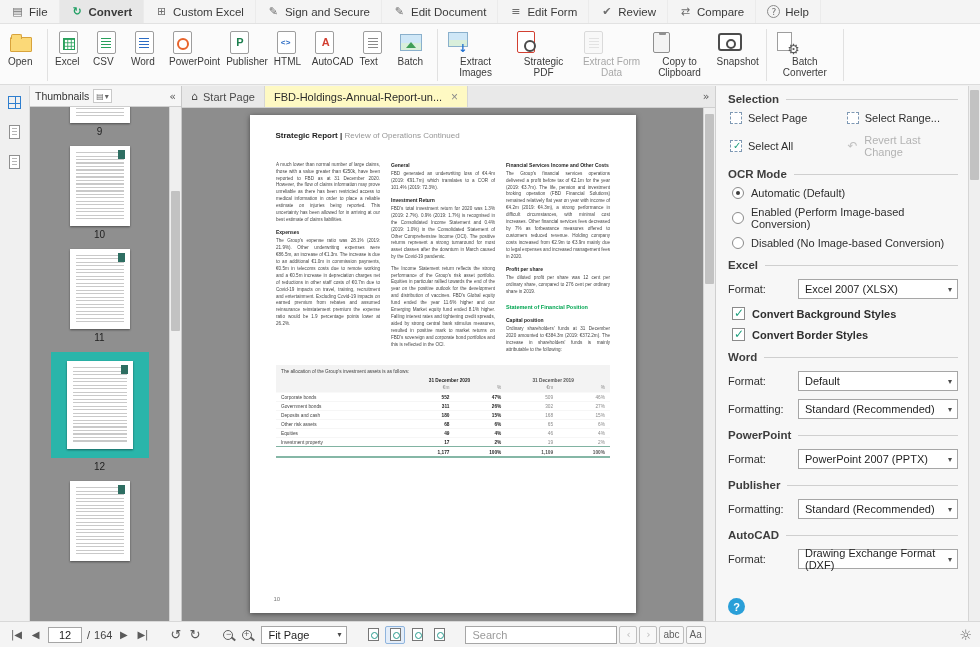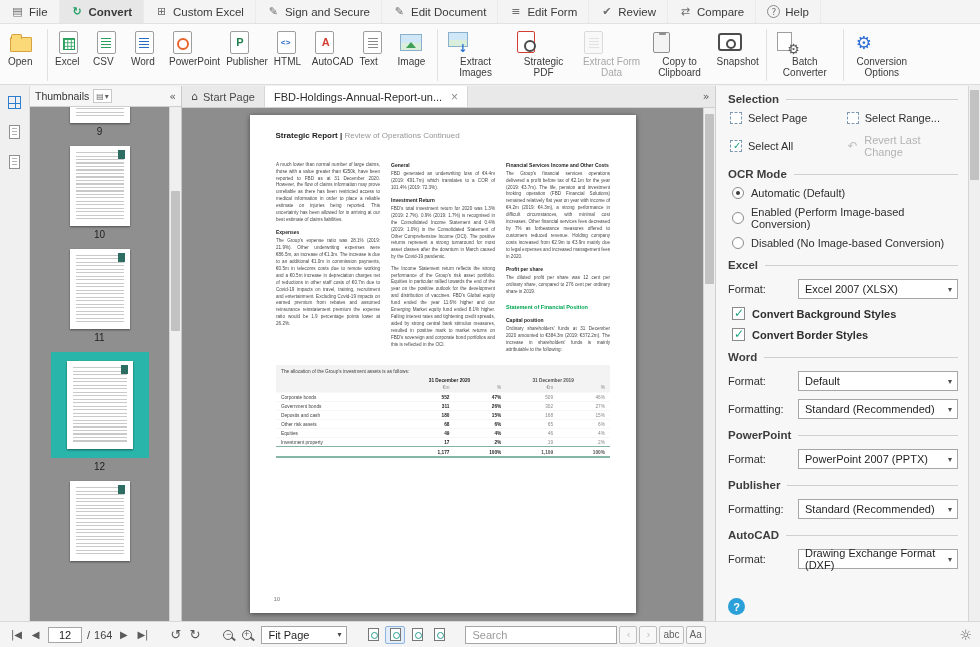--- a/index.html
+++ b/index.html
@@ -77,21 +77,21 @@
   .titem.sel .tpage { width:66px; height:88px; }
   .tpage::before { content:""; position:absolute; top:6px; left:6px; right:6px; bottom:5px; background:repeating-linear-gradient(180deg,#c9c9c9 0 1px,transparent 1px 3.5px); }
   .tpage::after { content:""; position:absolute; top:4px; right:5px; width:7px; height:9px; background:#2e6e62; }
   .tnum { font-size:10px; color:#1f1f1f; margin-top:3px; }
   .tscroll { width:12px; background:#efefef; border-left:1px solid #d5d5d5; position:relative; }
   .vthumb { position:absolute; left:1px; right:1px; background:#c2c2c2; border-radius:1px; }
 
   .docarea { flex:1; display:flex; flex-direction:column; min-width:0; }
   .doctabs { height:22px; background:#e9e9e9; border-bottom:1px solid #cfcfcf; display:flex; align-items:stretch; font-size:11px; color:#4a4a4a; }
   .dtab { display:flex; align-items:center; gap:5px; padding:0 9px; border-right:1px solid #d6d6d6; }
-  .dtab.active { background:#ffffff; color:#2c2c2c; }
+  .dtab.active { background:#fef9c3; color:#2c2c2c; }
   .dclose { color:#8a8a8a; margin-left:4px; font-size:12px; }
   .collapse-right { margin-left:auto; width:18px; display:flex; align-items:center; justify-content:center; color:#5a5a5a; font-size:11px; }
   .canvas { flex:1; position:relative; background:#8d8d8d; overflow:hidden; }
   .dscroll { position:absolute; top:0; bottom:0; right:0; width:12px; background:#efefef; border-left:1px solid #d5d5d5; }
 
   
   .page { position:absolute; top:7px; left:calc(50% - 6px); transform:translateX(-50%); width:386px; height:498px; background:#fff; box-shadow:0 1px 5px rgba(0,0,0,.5); overflow:hidden; padding:16px 26px; }
   .page-header { font-size:8px; margin-bottom:21px; }
   .ph-b { font-weight:bold; color:#1c1c1c; }
   .ph-r { color:#969696; }
@@ -244,21 +244,21 @@
     <div class="rbtn">
         <span class="ricon mdoc i-acad"></span>
         <span class="rlabel">AutoCAD</span>
       </div>
     <div class="rbtn">
         <span class="ricon mdoc i-text"></span>
         <span class="rlabel">Text</span>
       </div>
     <div class="rbtn">
         <span class="ricon i-image"></span>
-        <span class="rlabel">Image</span>
+        <span class="rlabel">Batch</span>
       </div>
     <div class="rsep"></div>
     <div class="rbtn">
         <span class="ricon i-eximg"></span>
         <span class="rlabel">Extract Images</span>
       </div>
     <div class="rbtn">
         <span class="ricon i-spdf"></span>
         <span class="rlabel">Strategic PDF</span>
       </div>
@@ -273,24 +273,20 @@
     <div class="rbtn">
         <span class="ricon i-snap"></span>
         <span class="rlabel">Snapshot</span>
       </div>
     <div class="rsep"></div>
     <div class="rbtn">
         <span class="ricon i-batch"></span>
         <span class="rlabel">Batch Converter</span>
       </div>
     <div class="rsep"></div>
-    <div class="rbtn">
-        <span class="ricon i-convopt"></span>
-        <span class="rlabel">Conversion Options</span>
-      </div>
   </div>
 
   <div class="main">
 
     <div class="rail">
       <span class="gridicon"></span>
       <span class="pageicon"></span>
       <span class="pageicon"></span>
     </div>
 

